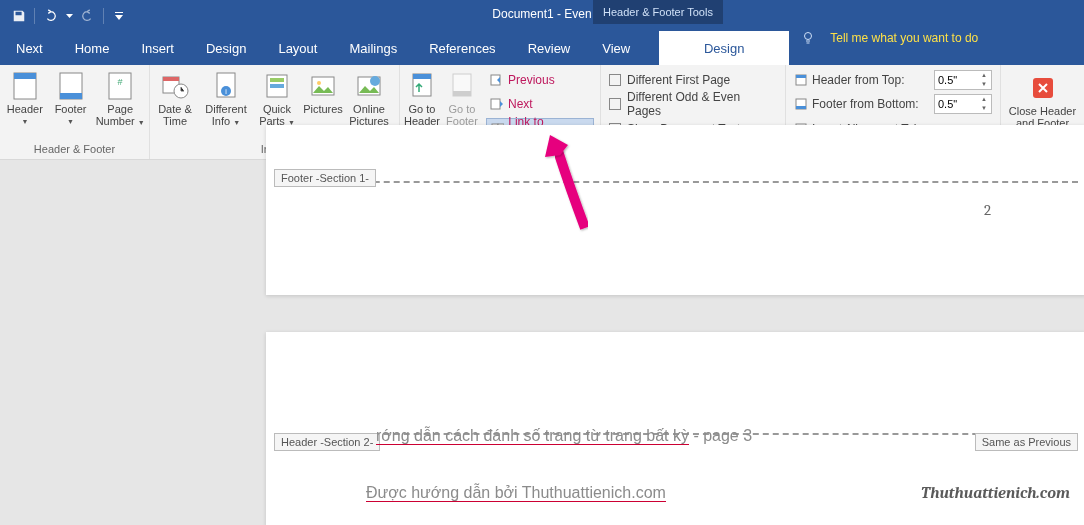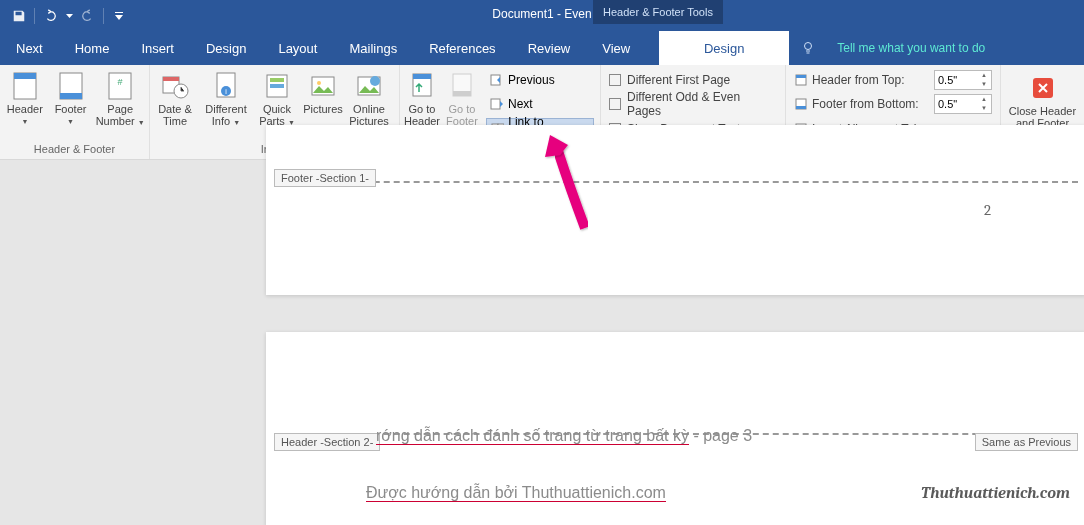--- a/index.html
+++ b/index.html
@@ -9,32 +9,32 @@
 .qat { display:flex; align-items:center; gap:0; padding:0 6px; }
 .qat-btn { width:26px; height:26px; display:flex; align-items:center; justify-content:center; color:#fff; }
 .qat-sep { width:1px; height:16px; background:rgba(255,255,255,.25); margin:0 2px; }
 .title-center { position:absolute; left:0; right:0; text-align:center; pointer-events:none; top:7px; font-size:12px; }
 .contextual { position:absolute; left:593px; top:0; width:130px; height:24px; background:#204072; display:flex; align-items:center; justify-content:center; font-size:11px; color:#cfe0f7; }
 
 .menutabs { height:34px; background:#2b579a; display:flex; color:#fff; font-size:13px; }
 .tab { padding:0 16px; display:flex; align-items:center; cursor:pointer; }
 .tab.file { padding:0 16px; }
 .tab.design-active { background:#fff; color:#2b579a; width:130px; justify-content:center; margin-left:0; }
-.tellme { display:flex; align-items:center; gap:22px; padding:0 12px; color:#5eead4; font-size:12px; }
+.tellme { display:flex; gap:15px; padding:0 12px; color:#fde047; font-size:12px; }
 
 .ribbon { height:95px; background:#f3f3f3; border-bottom:1px solid #d8d8d8; display:flex; }
 .group { border-right:1px solid #e0e0e0; display:flex; flex-direction:column; }
 .group-body { flex:1; display:flex; padding:2px 2px 0 2px; }
 .group-label { text-align:center; font-size:11px; color:#666; height:17px; line-height:14px; }
 .bigbtn { width:46px; display:flex; flex-direction:column; align-items:center; justify-content:flex-start; padding-top:2px; font-size:11px; color:#444; line-height:12px; text-align:center; }
 .bigbtn .ic { height:34px; display:flex; align-items:center; justify-content:center; }
 .bigbtn span.l2 { display:block; }
 .drop { font-size:7px; color:#555; margin-top:1px; }
 
-.navcol { display:flex; flex-direction:column; justify-content:space-around; padding:1px 4px; font-size:12px; color:#000000; }
+.navcol { display:flex; flex-direction:column; justify-content:space-around; padding:1px 4px; font-size:12px; color:#be185d; }
 .navrow { display:flex; align-items:center; gap:4px; height:22px; padding:0 4px; }
 .navrow.active { background:#c9d9ee; border:1px solid #9bb3d4; }
 
 .optcol { display:flex; flex-direction:column; justify-content:space-around; padding:1px 6px; font-size:12px; color:#444; }
 .optrow { display:flex; align-items:center; gap:6px; height:22px; }
 .chk { width:12px; height:12px; border:1px solid #888; display:inline-flex; align-items:center; justify-content:center; font-size:9px; color:#2b579a; }
 
 .poscol { display:flex; flex-direction:column; justify-content:space-around; padding:1px 6px; font-size:12px; color:#444; }
 .posrow { display:flex; align-items:center; gap:4px; height:22px; }
 .spinbox { width:58px; height:20px; border:1px solid #bbb; background:#fff; display:flex; align-items:center; position:relative; }

